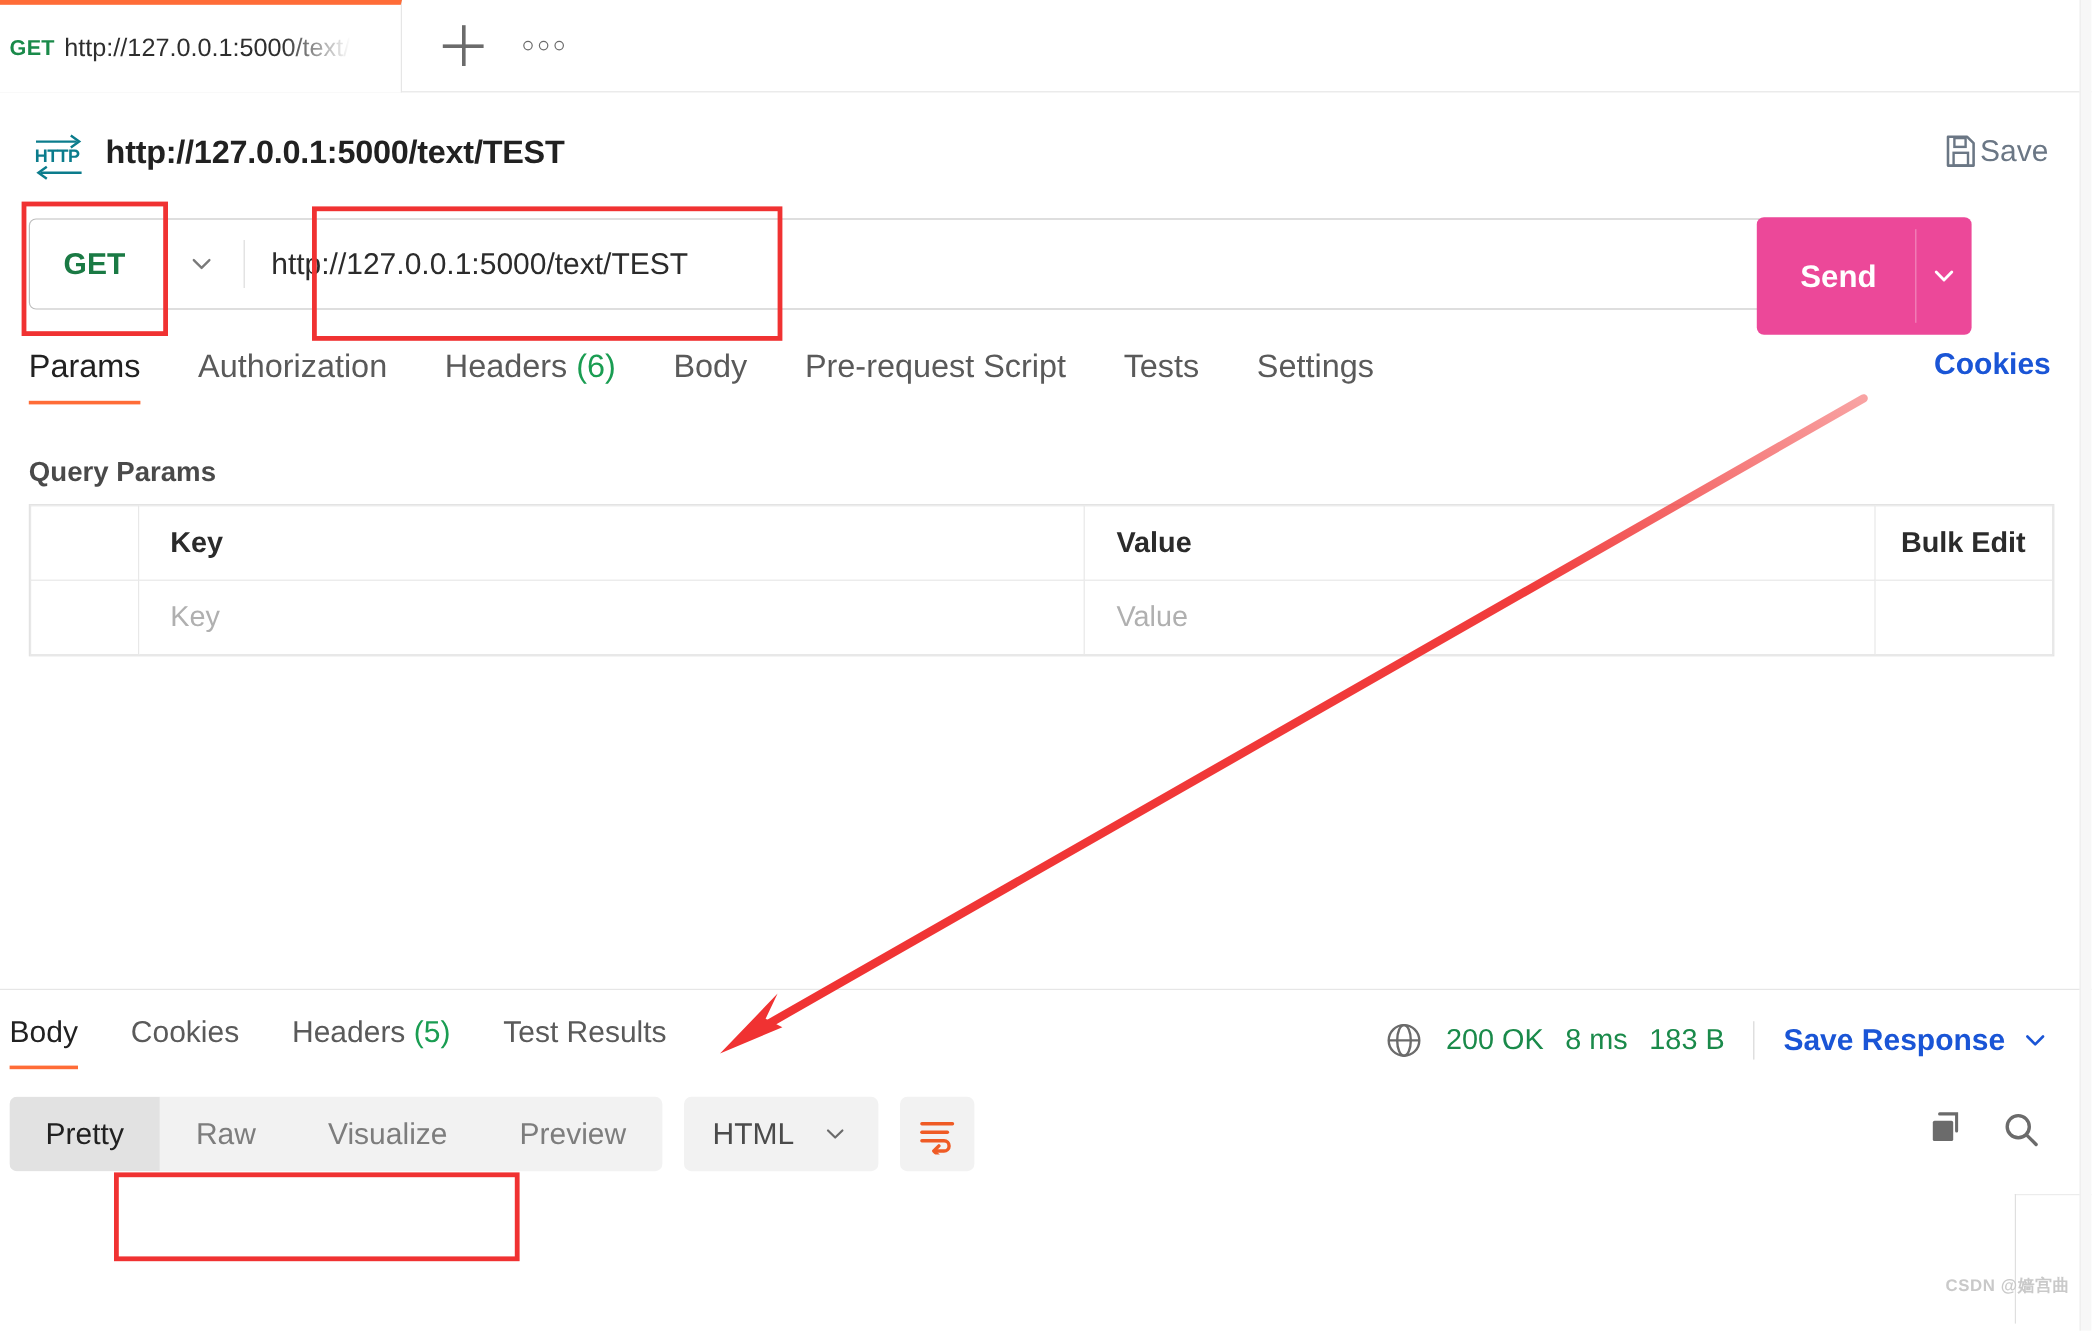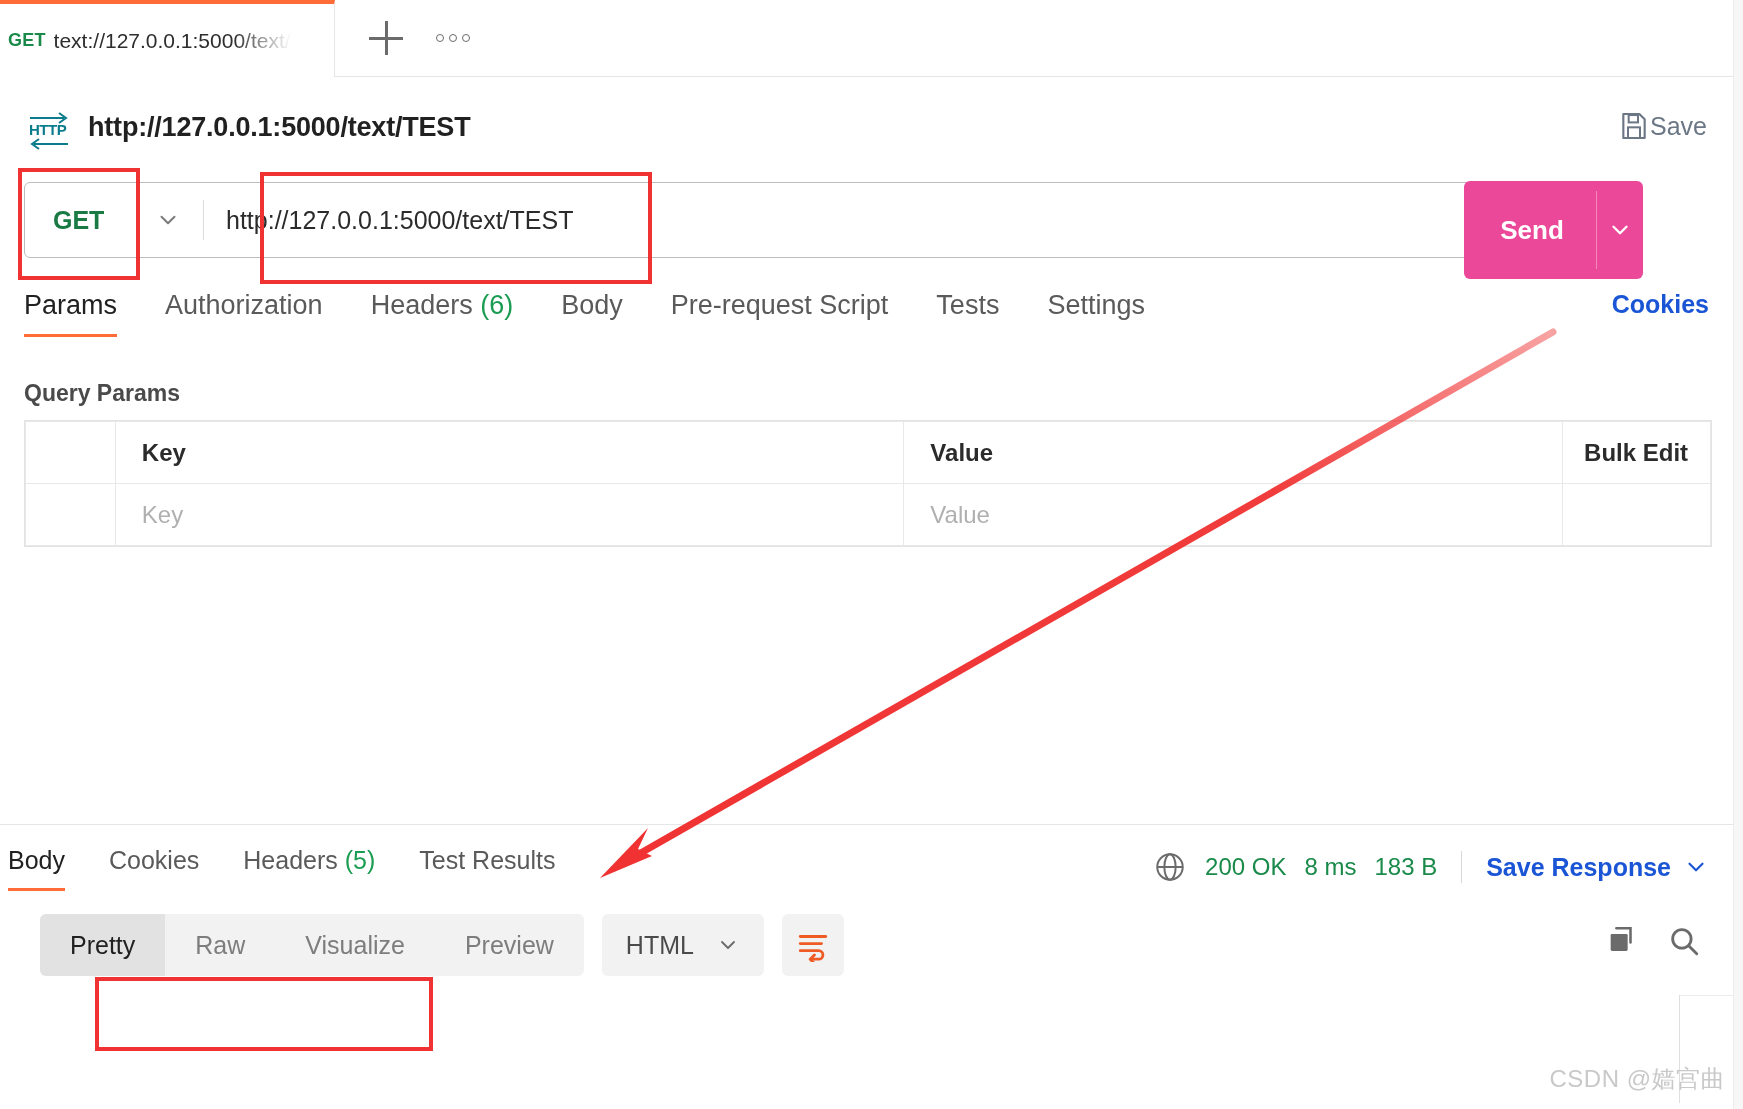--- a/index.html
+++ b/index.html
@@ -205,21 +205,21 @@
   .status-item { font-size: 24px; color: #1a8a4a; white-space: nowrap; }
   .status-vsep { width: 1px; height: 32px; background: #d8d8d8; margin: 0 6px; }
   .save-resp {
     font-size: 25px; font-weight: 700; color: #1a55d6;
     display: flex; align-items: center; gap: 12px; cursor: pointer;
   }
 
   
   .body-toolbar {
     position: absolute; left: 8px; top: 914px;
-    display: flex; align-items: center; gap: 18px; margin-left: 32px;
+    display: flex; align-items: center; gap: 18px;
   }
   .segmented {
     display: flex; background: #f2f2f2; border-radius: 6px;
     height: 62px; align-items: stretch; overflow: hidden;
   }
   .seg {
     display: flex; align-items: center; justify-content: center;
     padding: 0 30px; font-size: 25px; color: #7d7d7d; cursor: pointer;
   }
   .seg.active { background: #e2e2e2; color: #212121; }
@@ -267,34 +267,34 @@
   .anno-method { left: 18px; top: 168px; width: 122px; height: 112px; }
   .anno-url    { left: 260px; top: 172px; width: 392px; height: 112px; }
   .anno-code   { left: 95px; top: 977px; width: 338px; height: 74px; }
   .arrow-svg {
     position: absolute; left: 0; top: 0;
     width: 1743px; height: 1109px; pointer-events: none;
   }
 
   
   .watermark {
-    position: absolute; right: 18px; bottom: 14px;
-    font-size: 24px; color: #c9c9c9;
-    letter-spacing: .5px; white-space: nowrap;
+    position: absolute; right: 18px; bottom: 28px;
+    font-size: 14px; color: #c9c9c9;
+    letter-spacing: .5px; white-space: nowrap; font-weight: bold;
   }
 </style>
 </head>
 <body>
 
 <div id="app">
 
   <div class="tabstrip">
     <div class="tab-active">
       <span class="tab-method">GET</span>
-      <span class="tab-url">text://127.0.0.1:5000/text/</span>
+      <span class="tab-url">http://127.0.0.1:5000/text/</span>
     </div>
     <div class="tab-newbtn">
       <span class="plus-icon"></span>
     </div>
     <div class="tab-morebtn">
       <span class="dots-icon">
           <i></i>
           <i></i>
           <i></i>
         </span>

